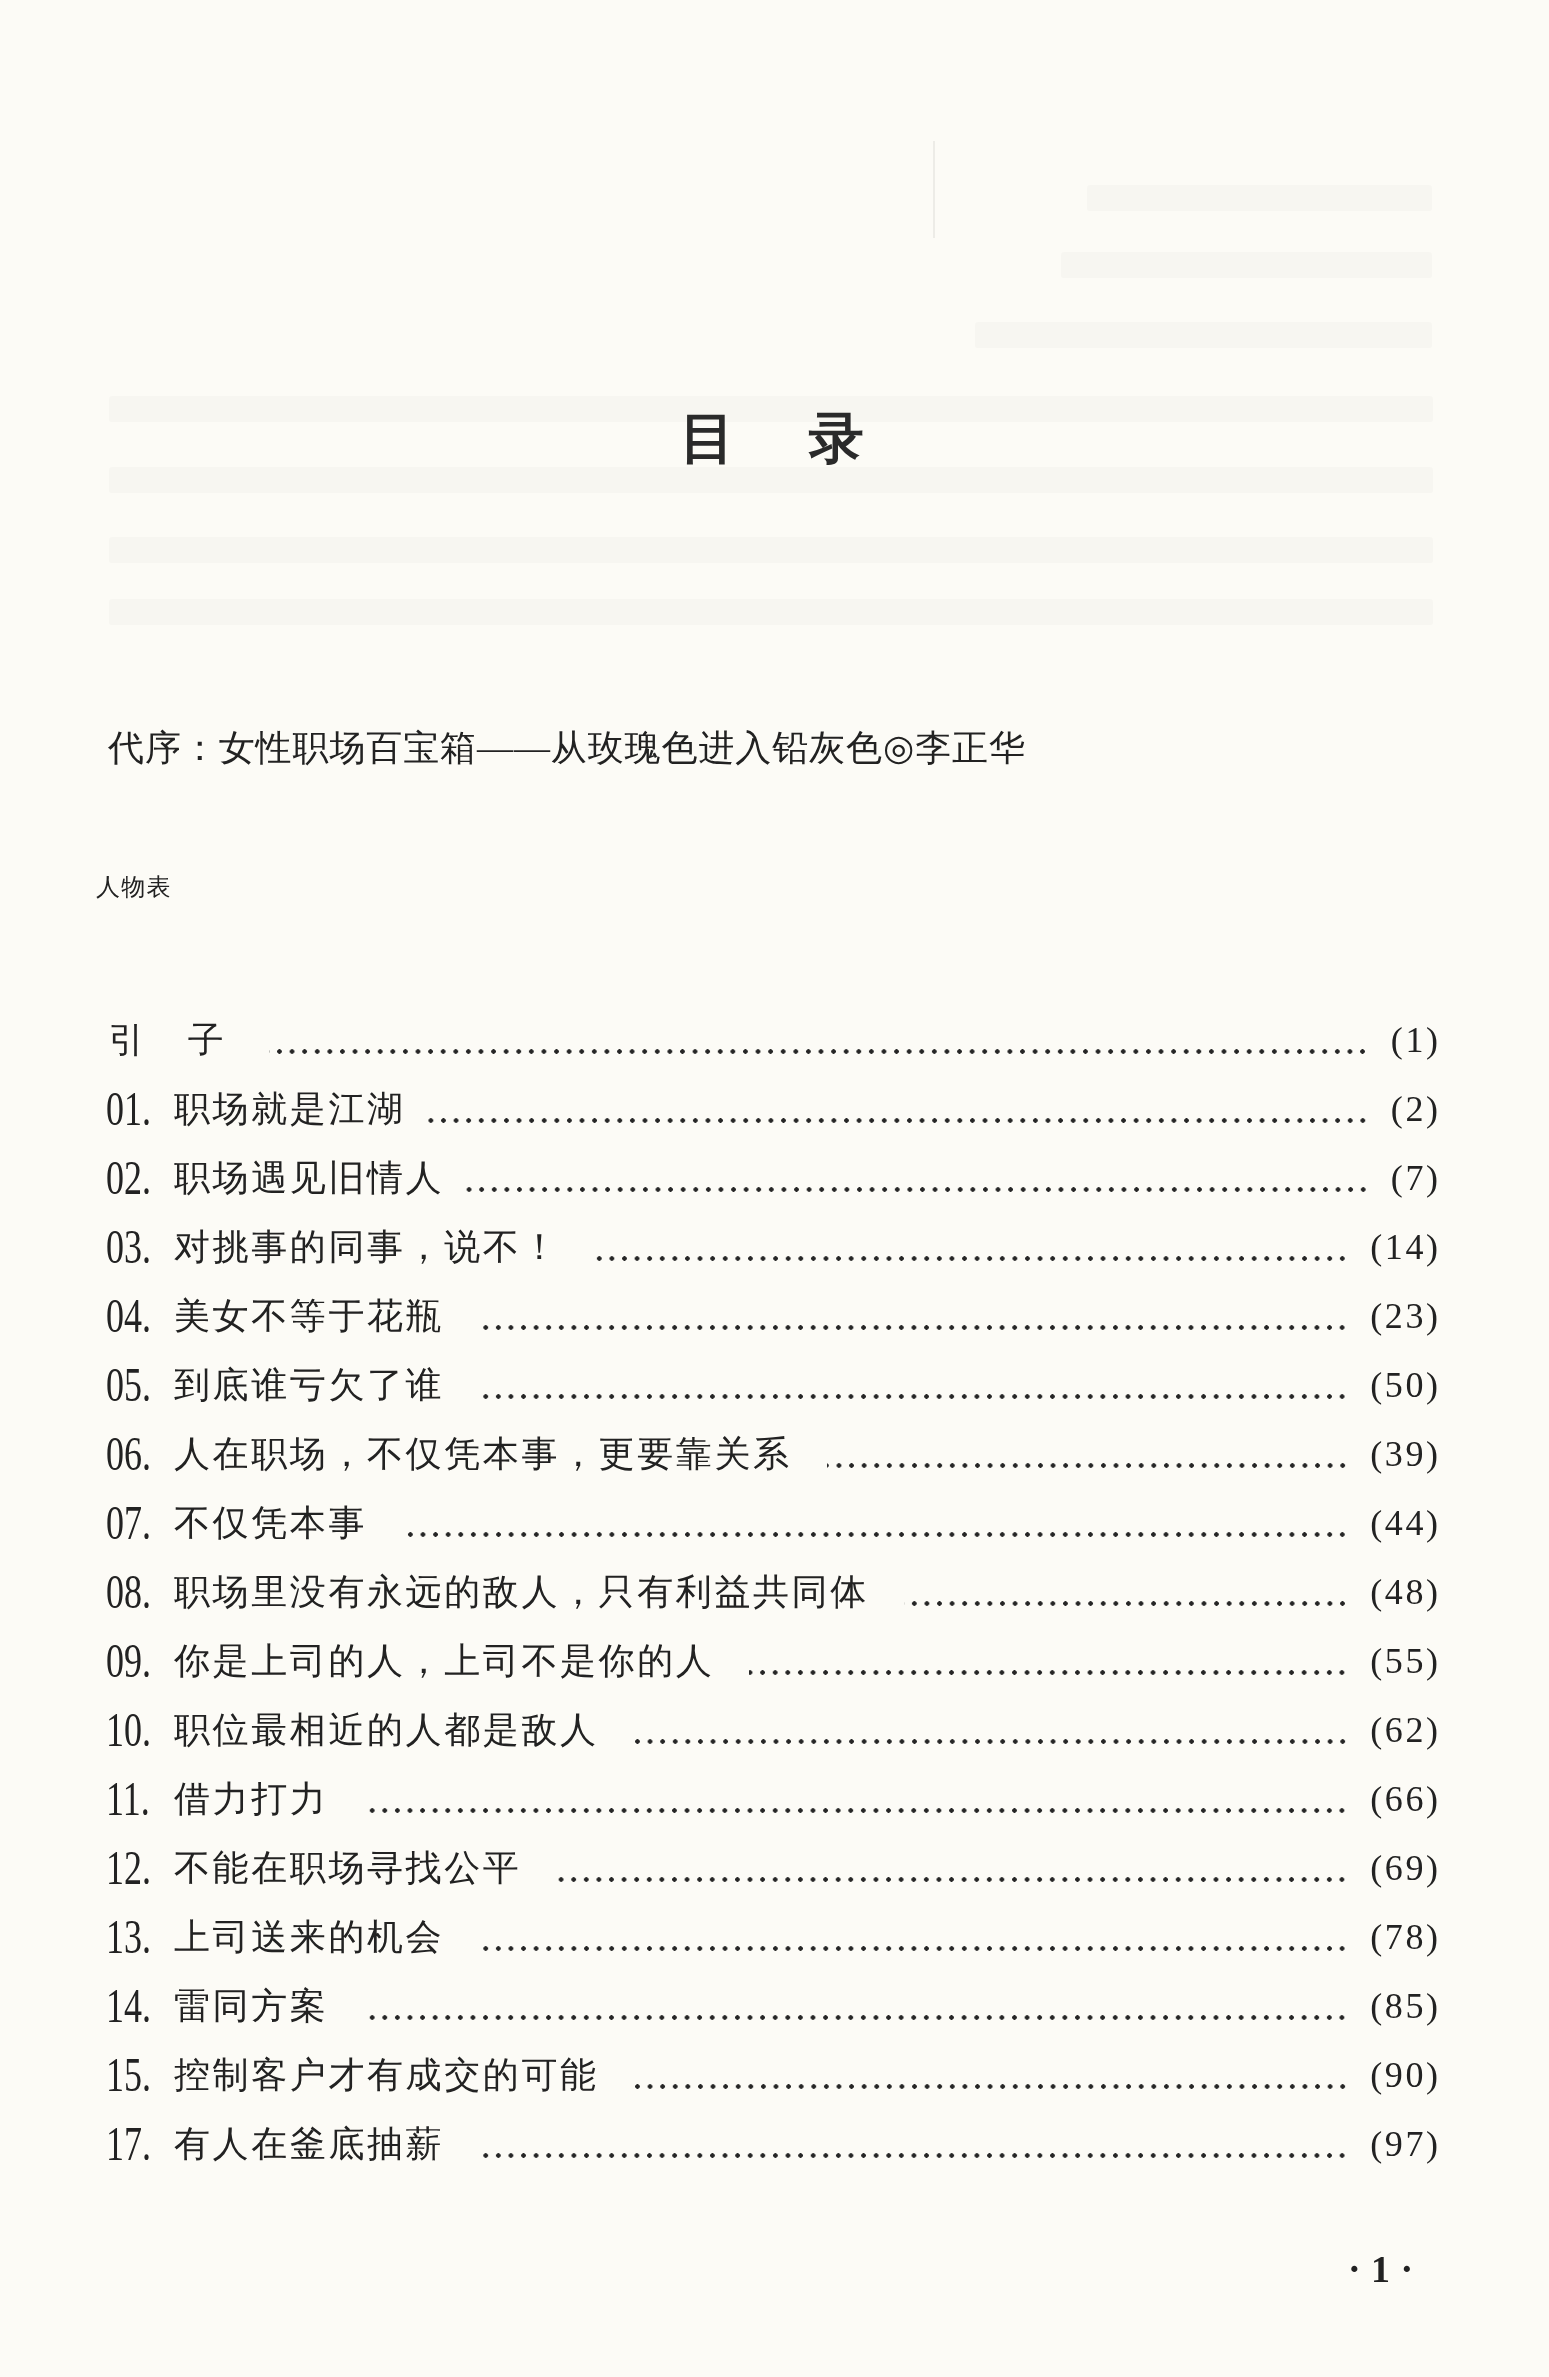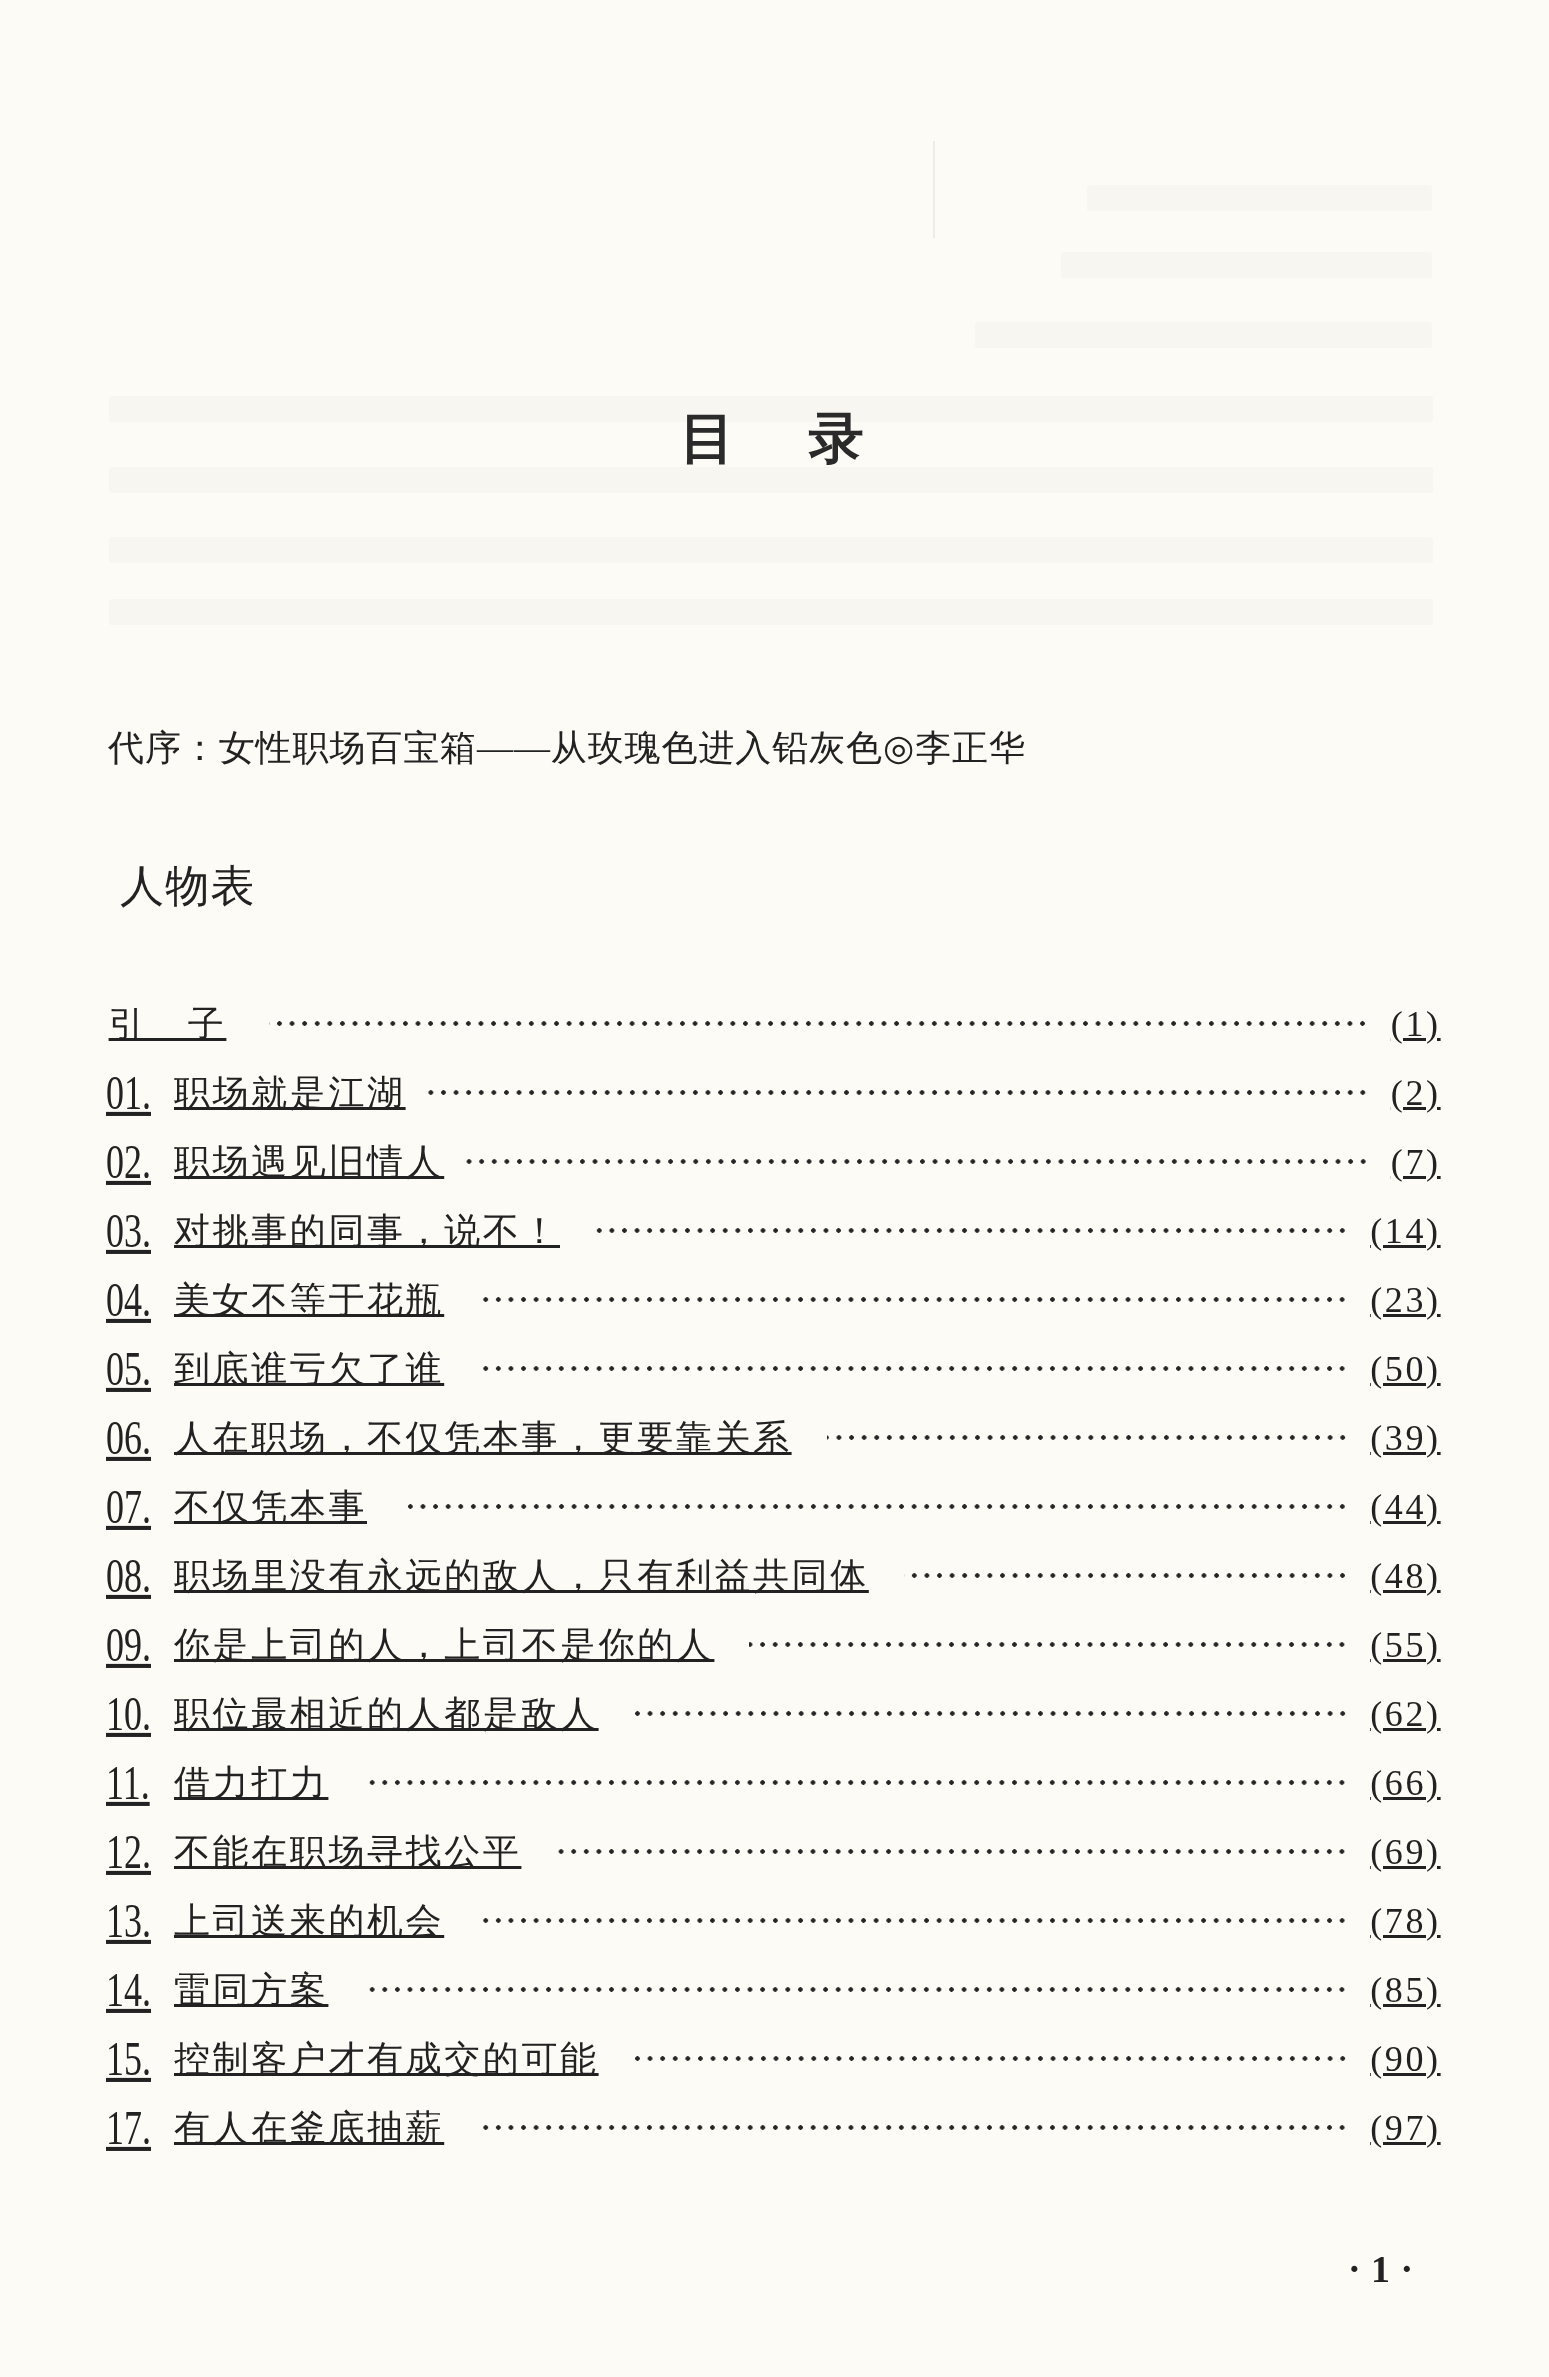--- a/index.html
+++ b/index.html
@@ -46,38 +46,37 @@
     position: absolute;
     left: 108px;
     top: 730px;
     font-size: 36px;
     line-height: 36px;
     letter-spacing: 0.9px;
     white-space: nowrap;
   }
   .char-heading {
     position: absolute;
-    left: 120px;
+    left: 96px;
     top: 869px;
-    font-size: 44px;
+    font-size: 24px;
     line-height: 36px;
     letter-spacing: 1.3px;
     white-space: nowrap;
   }
   .toc {
     position: absolute;
     left: 106px;
     top: 989px;
     width: 1332px;
   }
   .row {
     display: flex;
-    align-items: center;
+    align-items: flex-end;
     height: 69px;
-    text-decoration: underline;
   }
   .num {
     flex: none;
     display: inline-block;
     width: 68px;
     font-size: 36px;
     line-height: 36px;
     transform: scaleY(1.35);
     transform-origin: left center;
     white-space: nowrap;

